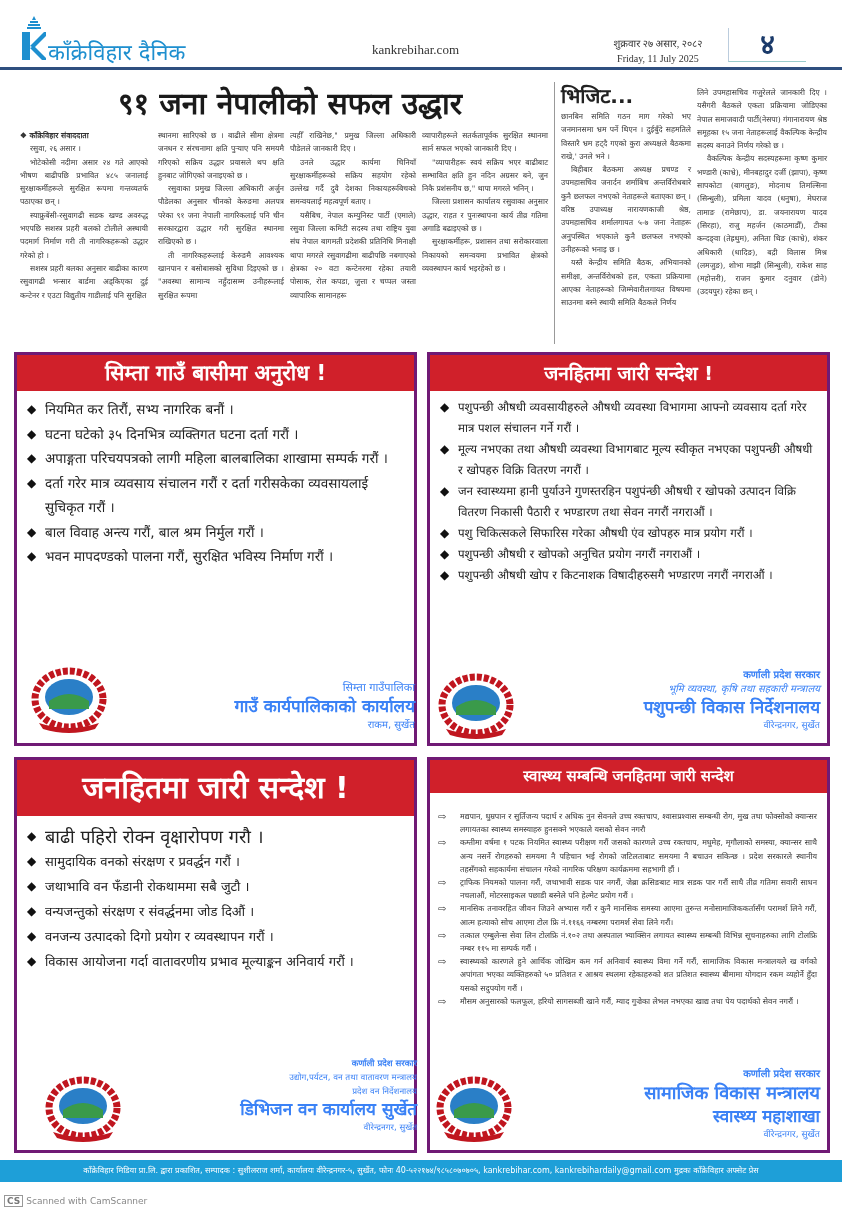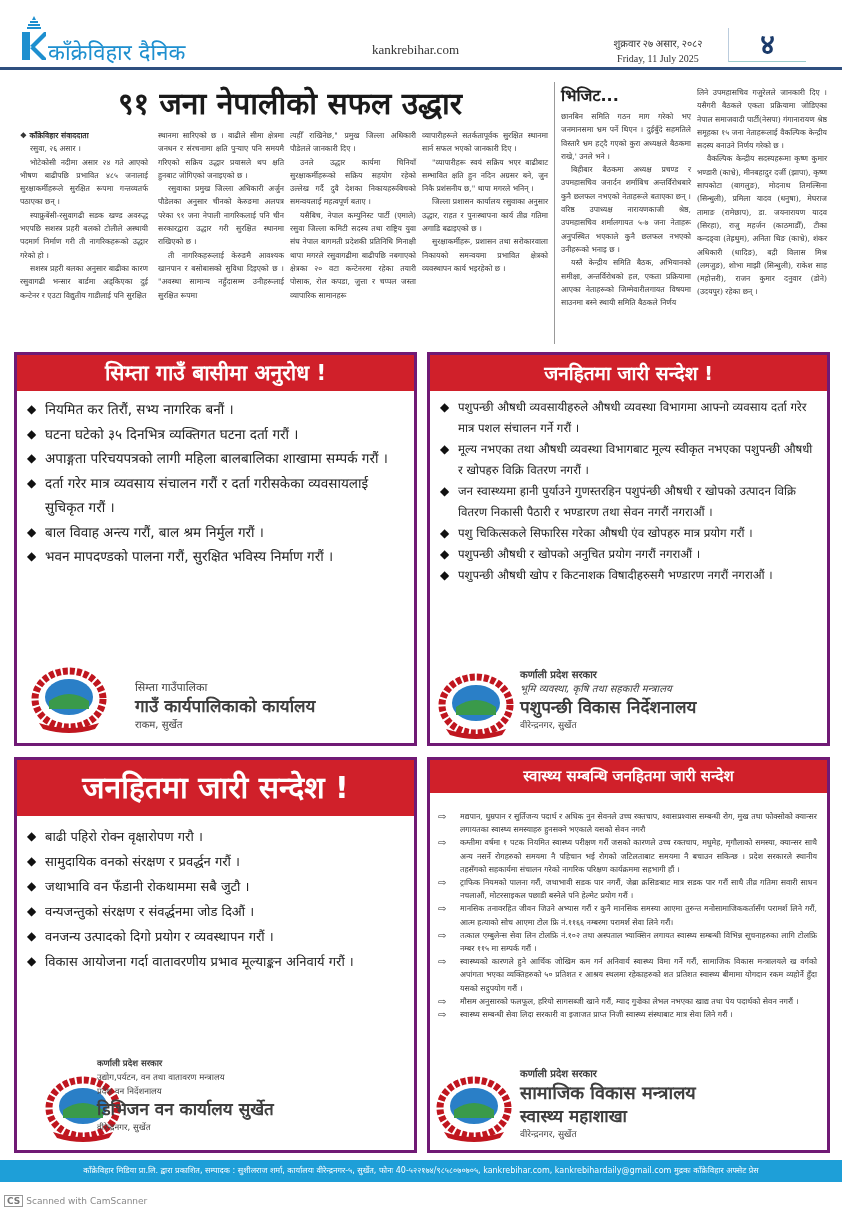--- a/index.html
+++ b/index.html
@@ -9,27 +9,27 @@
 .brand{position:absolute;left:48px;top:36px;font-size:22px;color:#1e8fcf;font-weight:normal}
 .site{position:absolute;left:372px;top:42px;font-family:"Liberation Serif",serif;font-size:13px;color:#333}
 .dates{position:absolute;left:598px;top:36px;text-align:center;font-family:"Liberation Serif",serif;font-size:10px;color:#333;line-height:15px;width:120px}
 .pageno{position:absolute;left:728px;top:28px;width:78px;height:34px;border-bottom:1px solid #9cc;border-left:1px solid #bcd;font-size:28px;font-weight:bold;color:#1a3a6a;text-align:center;line-height:34px}
 .rule{position:absolute;left:0;top:67px;width:842px;height:3px;background:#2f4f7f}
 .headline{position:absolute;left:30px;top:82px;width:520px;text-align:center;font-size:30px;font-weight:bold;color:#1a1a1a}
 .col{position:absolute;font-family:"DejaVu Serif",serif;font-size:7.6px;line-height:13.3px;color:#333;text-align:justify}
 .col p{text-indent:10px}
 .byline{font-weight:bold;text-indent:0 !important}
 .vsep{position:absolute;left:554px;top:82px;width:1px;height:262px;background:#999}
-.subhead{font-size:16px;font-weight:bold;color:#222;line-height:20px;margin-bottom:4px;font-family:"DejaVu Sans",sans-serif}
+.subhead{font-size:20px;font-weight:bold;color:#222;line-height:20px;margin-bottom:4px;font-family:"DejaVu Sans",sans-serif}
 .box{position:absolute;border:3px solid #701a75;background:#fff}
 .box-title{background:#d0202a;color:#fff;font-weight:bold;text-align:center}
 .list{list-style:none;padding:6px 8px 0 8px}
 .list li{position:relative;padding-left:20px;font-size:13.5px;line-height:24.5px;color:#222}
 .list li:before{content:"◆";position:absolute;left:2px;top:0;font-size:12px;color:#111}
-.org{position:absolute;text-align:left;color:#404040}
+.org{position:absolute;text-align:right;color:#3b82f6}
 .emblem{position:absolute;width:76px;height:66px}
 .arrows{list-style:none;padding:17px 10px 0 8px}
 .arrows li{position:relative;padding-left:22px;font-family:"DejaVu Serif",serif;font-size:7.8px;line-height:13.2px;color:#333;text-align:justify}
 .arrows li:before{content:"⇨";position:absolute;left:0;top:0;font-size:10px;color:#333}
 .footer{position:absolute;left:0;top:1160px;width:842px;height:22px;background:#1e9fd8;color:#fff;font-size:8px;line-height:22px;text-align:center;white-space:nowrap}
 .scan{position:absolute;left:4px;top:1195px;font-size:9px;color:#888}
 .scan b{display:inline-block;border:1px solid #999;padding:0 2px;color:#777;font-size:9px;margin-right:3px}
 </style>
 </head>
 <body>
@@ -136,21 +136,21 @@
     <div style="font-size:10px;font-weight:bold">कर्णाली प्रदेश सरकार</div>
     <div style="font-size:10px;font-style:italic">भूमि व्यवस्था, कृषि तथा सहकारी मन्त्रालय</div>
     <div style="font-size:17px;font-weight:bold">पशुपन्छी विकास निर्देशनालय</div>
     <div style="font-size:9px">वीरेन्द्रनगर, सुर्खेत</div>
   </div>
 </div>
 
 <div class="box" style="left:14px;top:757px;width:403px;height:396px">
   <div class="box-title" style="height:56px;font-size:30px;line-height:56px">जनहितमा जारी सन्देश !</div>
   <ul class="list" style="padding-top:8px">
-    <li style="font-size:13px;line-height:25px">बाढी पहिरो रोक्न वृक्षारोपण गरौ ।</li>
+    <li style="font-size:18px;line-height:25px">बाढी पहिरो रोक्न वृक्षारोपण गरौ ।</li>
     <li style="font-size:13px;line-height:25px">सामुदायिक वनको संरक्षण र प्रवर्द्धन गरौं ।</li>
     <li style="font-size:13px;line-height:25px">जथाभावि वन फँडानी रोकथाममा सबै जुटौ ।</li>
     <li style="font-size:13px;line-height:25px">वन्यजन्तुको संरक्षण र संवर्द्धनमा जोड दिऔं ।</li>
     <li style="font-size:13px;line-height:25px">वनजन्य उत्पादको दिगो प्रयोग र व्यवस्थापन गरौं ।</li>
     <li style="font-size:13px;line-height:25px">विकास आयोजना गर्दा वातावरणीय प्रभाव मूल्याङ्कन अनिवार्य गरौं ।</li>
   </ul>
   <svg class="emblem" style="left:28px;top:316px" viewBox="0 0 76 66">
     <ellipse cx="38" cy="32" rx="34" ry="28" fill="none" stroke="#c0161f" stroke-width="7" stroke-dasharray="5 2"></ellipse>
     <ellipse cx="38" cy="30" rx="24" ry="18" fill="#2a7fc7"></ellipse>
     <path d="M18 34 Q38 20 58 34 L58 42 L18 42 Z" fill="#3a9a4a"></path>
@@ -168,21 +168,20 @@
 <div class="box" style="left:427px;top:757px;width:403px;height:396px">
   <div class="box-title" style="height:33px;font-size:15px;line-height:33px">स्वास्थ्य सम्बन्धि जनहितमा जारी सन्देश</div>
   <ul class="arrows">
     <li>मद्यपान, धुम्रपान र सुर्तिजन्य पदार्थ र अधिक नुन सेवनले उच्च रक्तचाप, श्वासप्रश्वास सम्बन्धी रोग, मुख तथा फोक्सोको क्यान्सर लगायतका स्वास्थ्य समस्याहरु हुनसक्ने भएकाले यसको सेवन नगरौ</li>
     <li>कम्तीमा वर्षमा १ पटक नियमित स्वास्थ्य परीक्षण गरौं जसको कारणले उच्च रक्तचाप, मधुमेह, मृगौलाको समस्या, क्यान्सर साथै अन्य नसर्ने रोगहरुको समयमा नै पहिचान भई रोगको जटिलताबाट समयमा नै बचाउन सकिन्छ । प्रदेश सरकारले स्थानीय तहसँगको सहकार्यमा संचालन गरेको नागरिक परिक्षण कार्यक्रममा सहभागी हौं ।</li>
     <li>ट्राफिक नियमको पालना गरौं, जथाभावी सडक पार नगरौं, जेब्रा क्रसिङबाट मात्र सडक पार गरौं साथै तीव्र गतिमा सवारी साधन नचलाऔं, मोटरसाइकल पछाडी बस्नेले पनि हेल्मेट प्रयोग गरौं ।</li>
     <li>मानसिक तनावरहित जीवन जिउने अभ्यास गरौं र कुनै मानसिक समस्या आएमा तुरुन्त मनोसामाजिककर्तासँग परामर्श लिने गरौं, आत्म हत्याको सोच आएमा टोल फ्रि नं.११६६ नम्बरमा परामर्श सेवा लिने गरौं।</li>
     <li>तत्काल एम्बुलेन्स सेवा लिन टोलफ्रि नं.१०२ तथा अस्पताल भ्याक्सिन लगायत स्वास्थ्य सम्बन्धी विभिन्न सूचनाहरुका लागि टोलफ्रि नम्बर ११५ मा सम्पर्क गरौं ।</li>
     <li>स्वास्थ्यको कारणले हुने आर्थिक जोखिम कम गर्न अनिवार्य स्वास्थ्य विमा गर्ने गरौं, सामाजिक विकास मन्त्रालयले ख वर्गको अपांगता भएका व्यक्तिहरुको ५० प्रतिशत र आश्रय स्थलमा रहेकाहरुको शत प्रतिशत स्वास्थ्य बीमामा योगदान रकम व्यहोर्ने हुँदा यसको सदुपयोग गरौं ।</li>
     <li>मौसम अनुसारको फलफूल, हरियो सागसब्जी खाने गरौं, म्याद गुज्रेका लेभल नभएका खाद्य तथा पेय पदार्थको सेवन नगरौं ।</li>
-    <li>स्वास्थ्य सम्बन्धी सेवा लिदा सरकारी वा इजाजत प्राप्त निजी स्वास्थ्य संस्थाबाट मात्र सेवा लिने गरौं ।</li>
   </ul>
   <svg class="emblem" style="left:6px;top:316px" viewBox="0 0 76 66">
     <ellipse cx="38" cy="32" rx="34" ry="28" fill="none" stroke="#c0161f" stroke-width="7" stroke-dasharray="5 2"></ellipse>
     <ellipse cx="38" cy="30" rx="24" ry="18" fill="#2a7fc7"></ellipse>
     <path d="M18 34 Q38 20 58 34 L58 42 L18 42 Z" fill="#3a9a4a"></path>
     <path d="M8 56 Q38 66 68 56 L64 62 Q38 70 12 62 Z" fill="#c0161f"></path>
   </svg>
   <div class="org" style="left:90px;top:306px;width:300px">
     <div style="font-size:10px;font-weight:bold;line-height:15px">कर्णाली प्रदेश सरकार</div>
     <div style="font-size:18px;font-weight:bold;line-height:24px">सामाजिक विकास मन्त्रालय</div>

